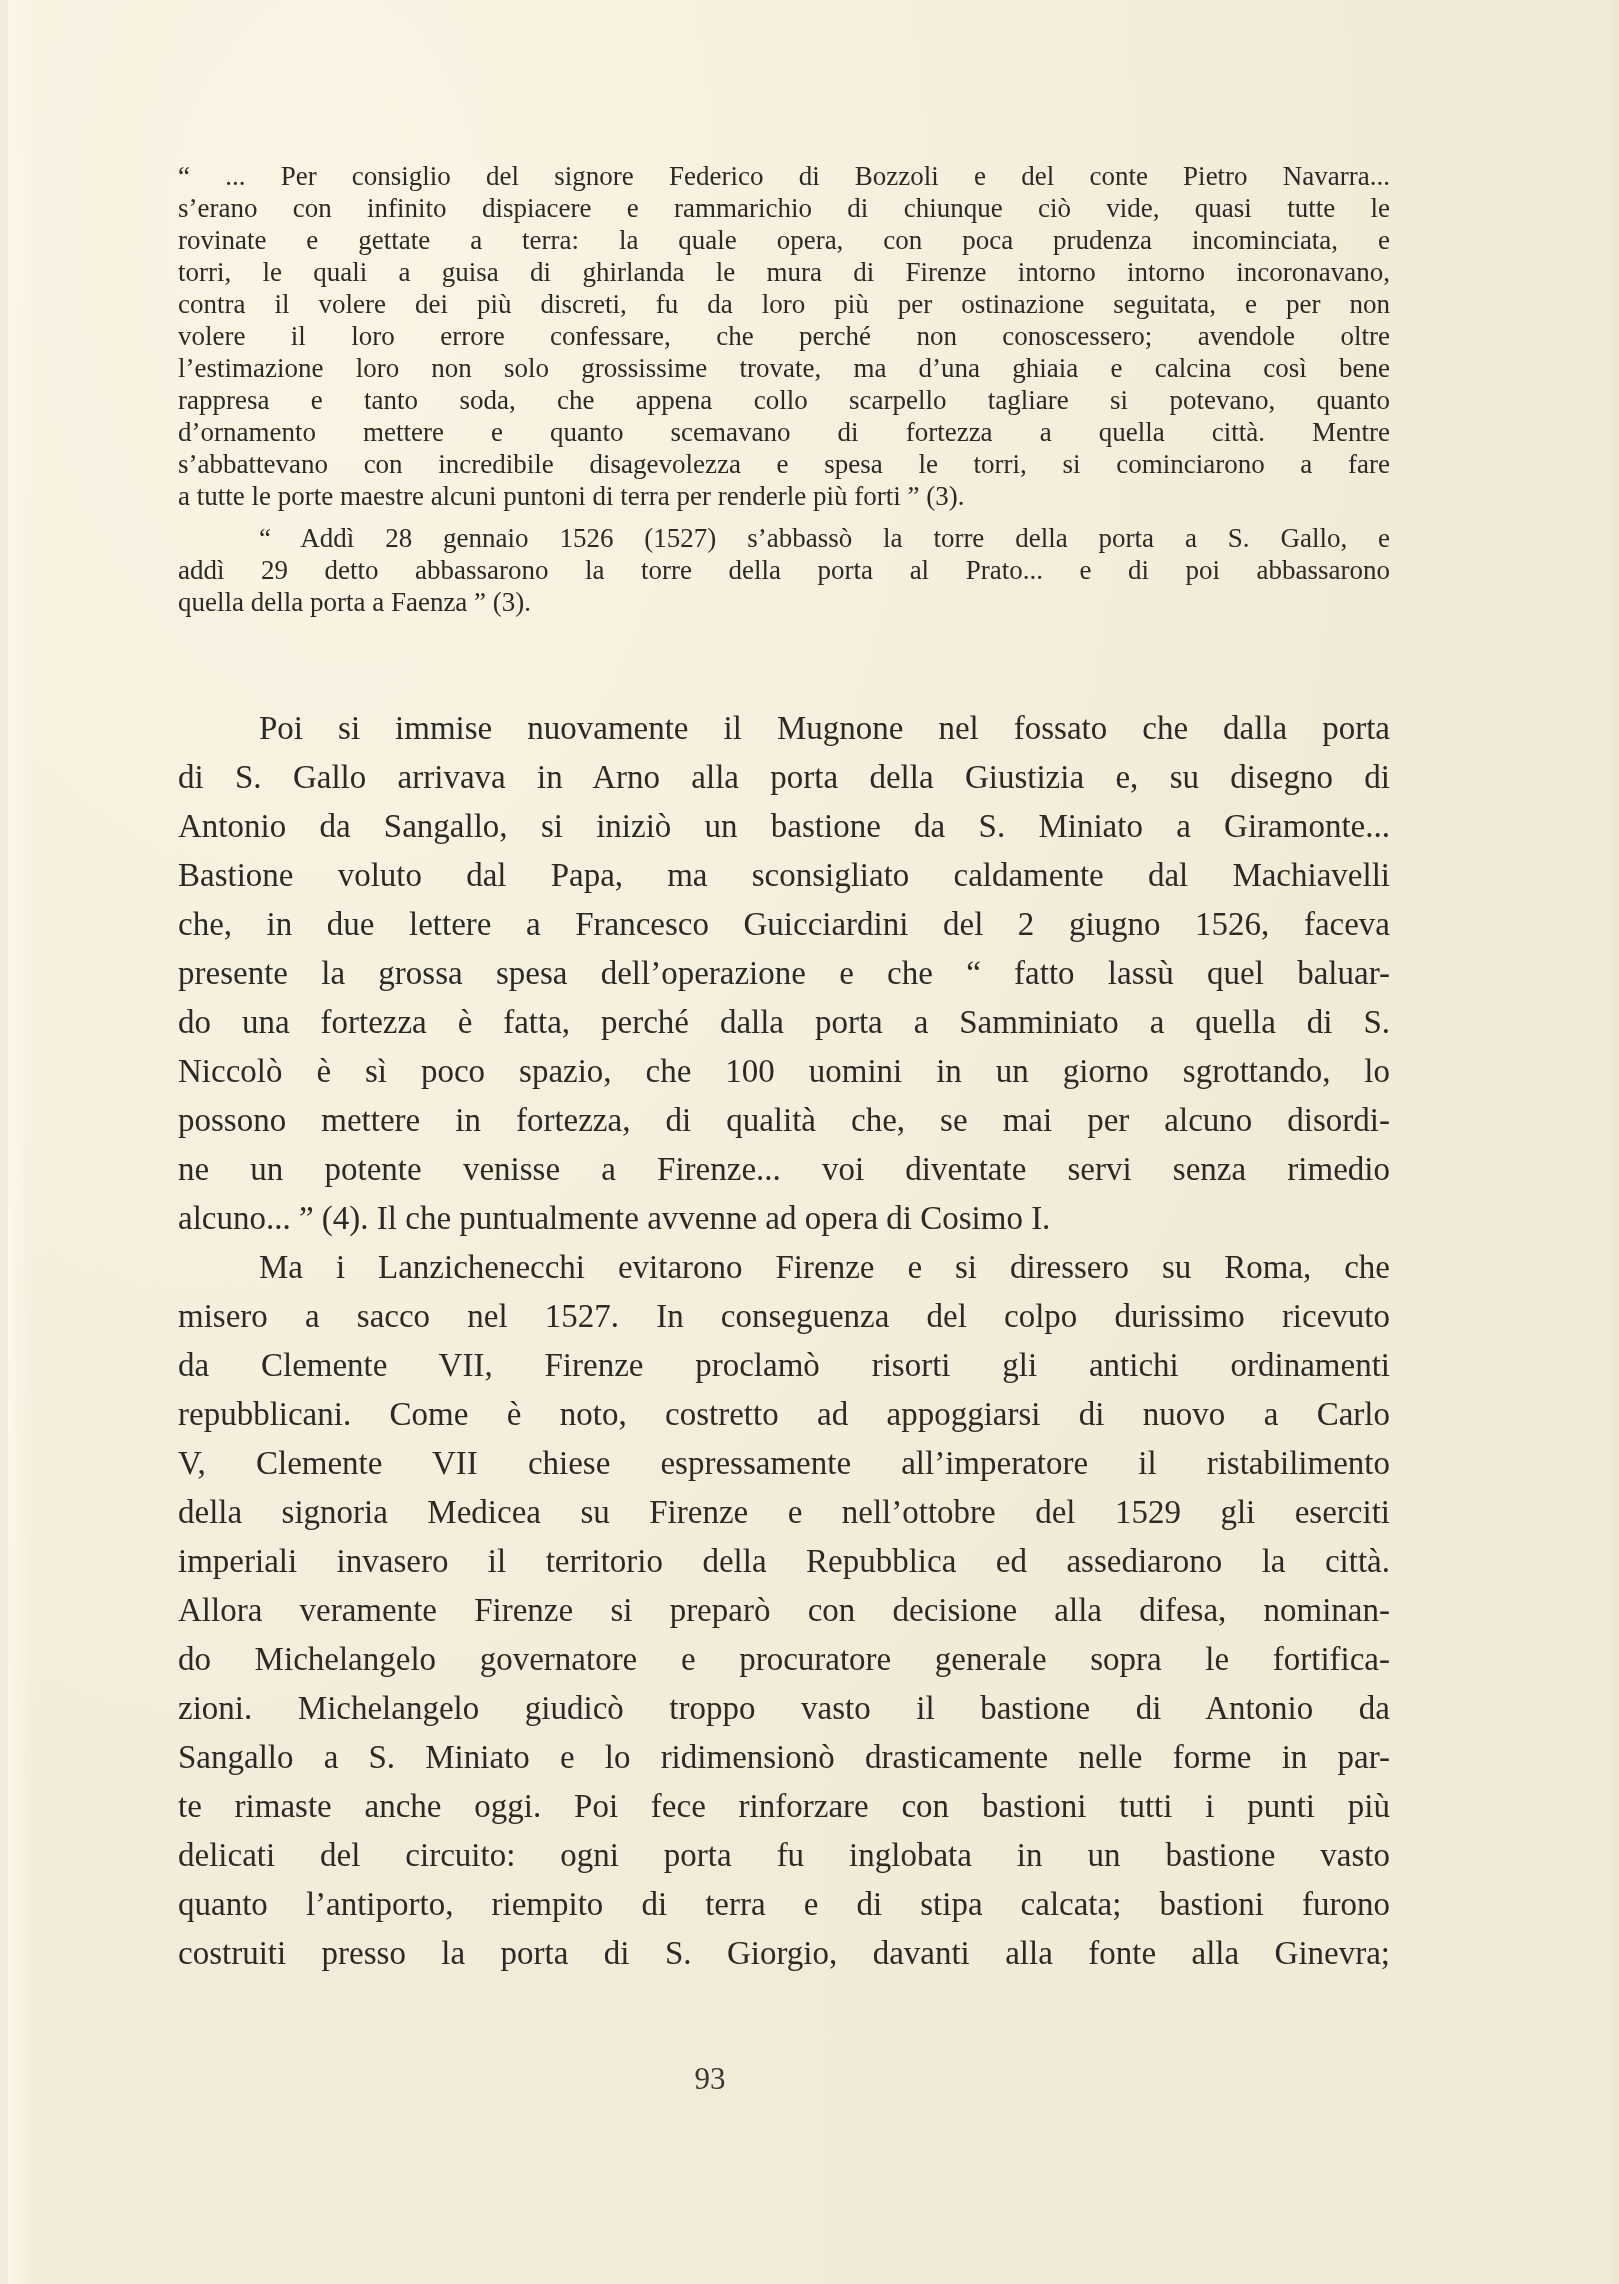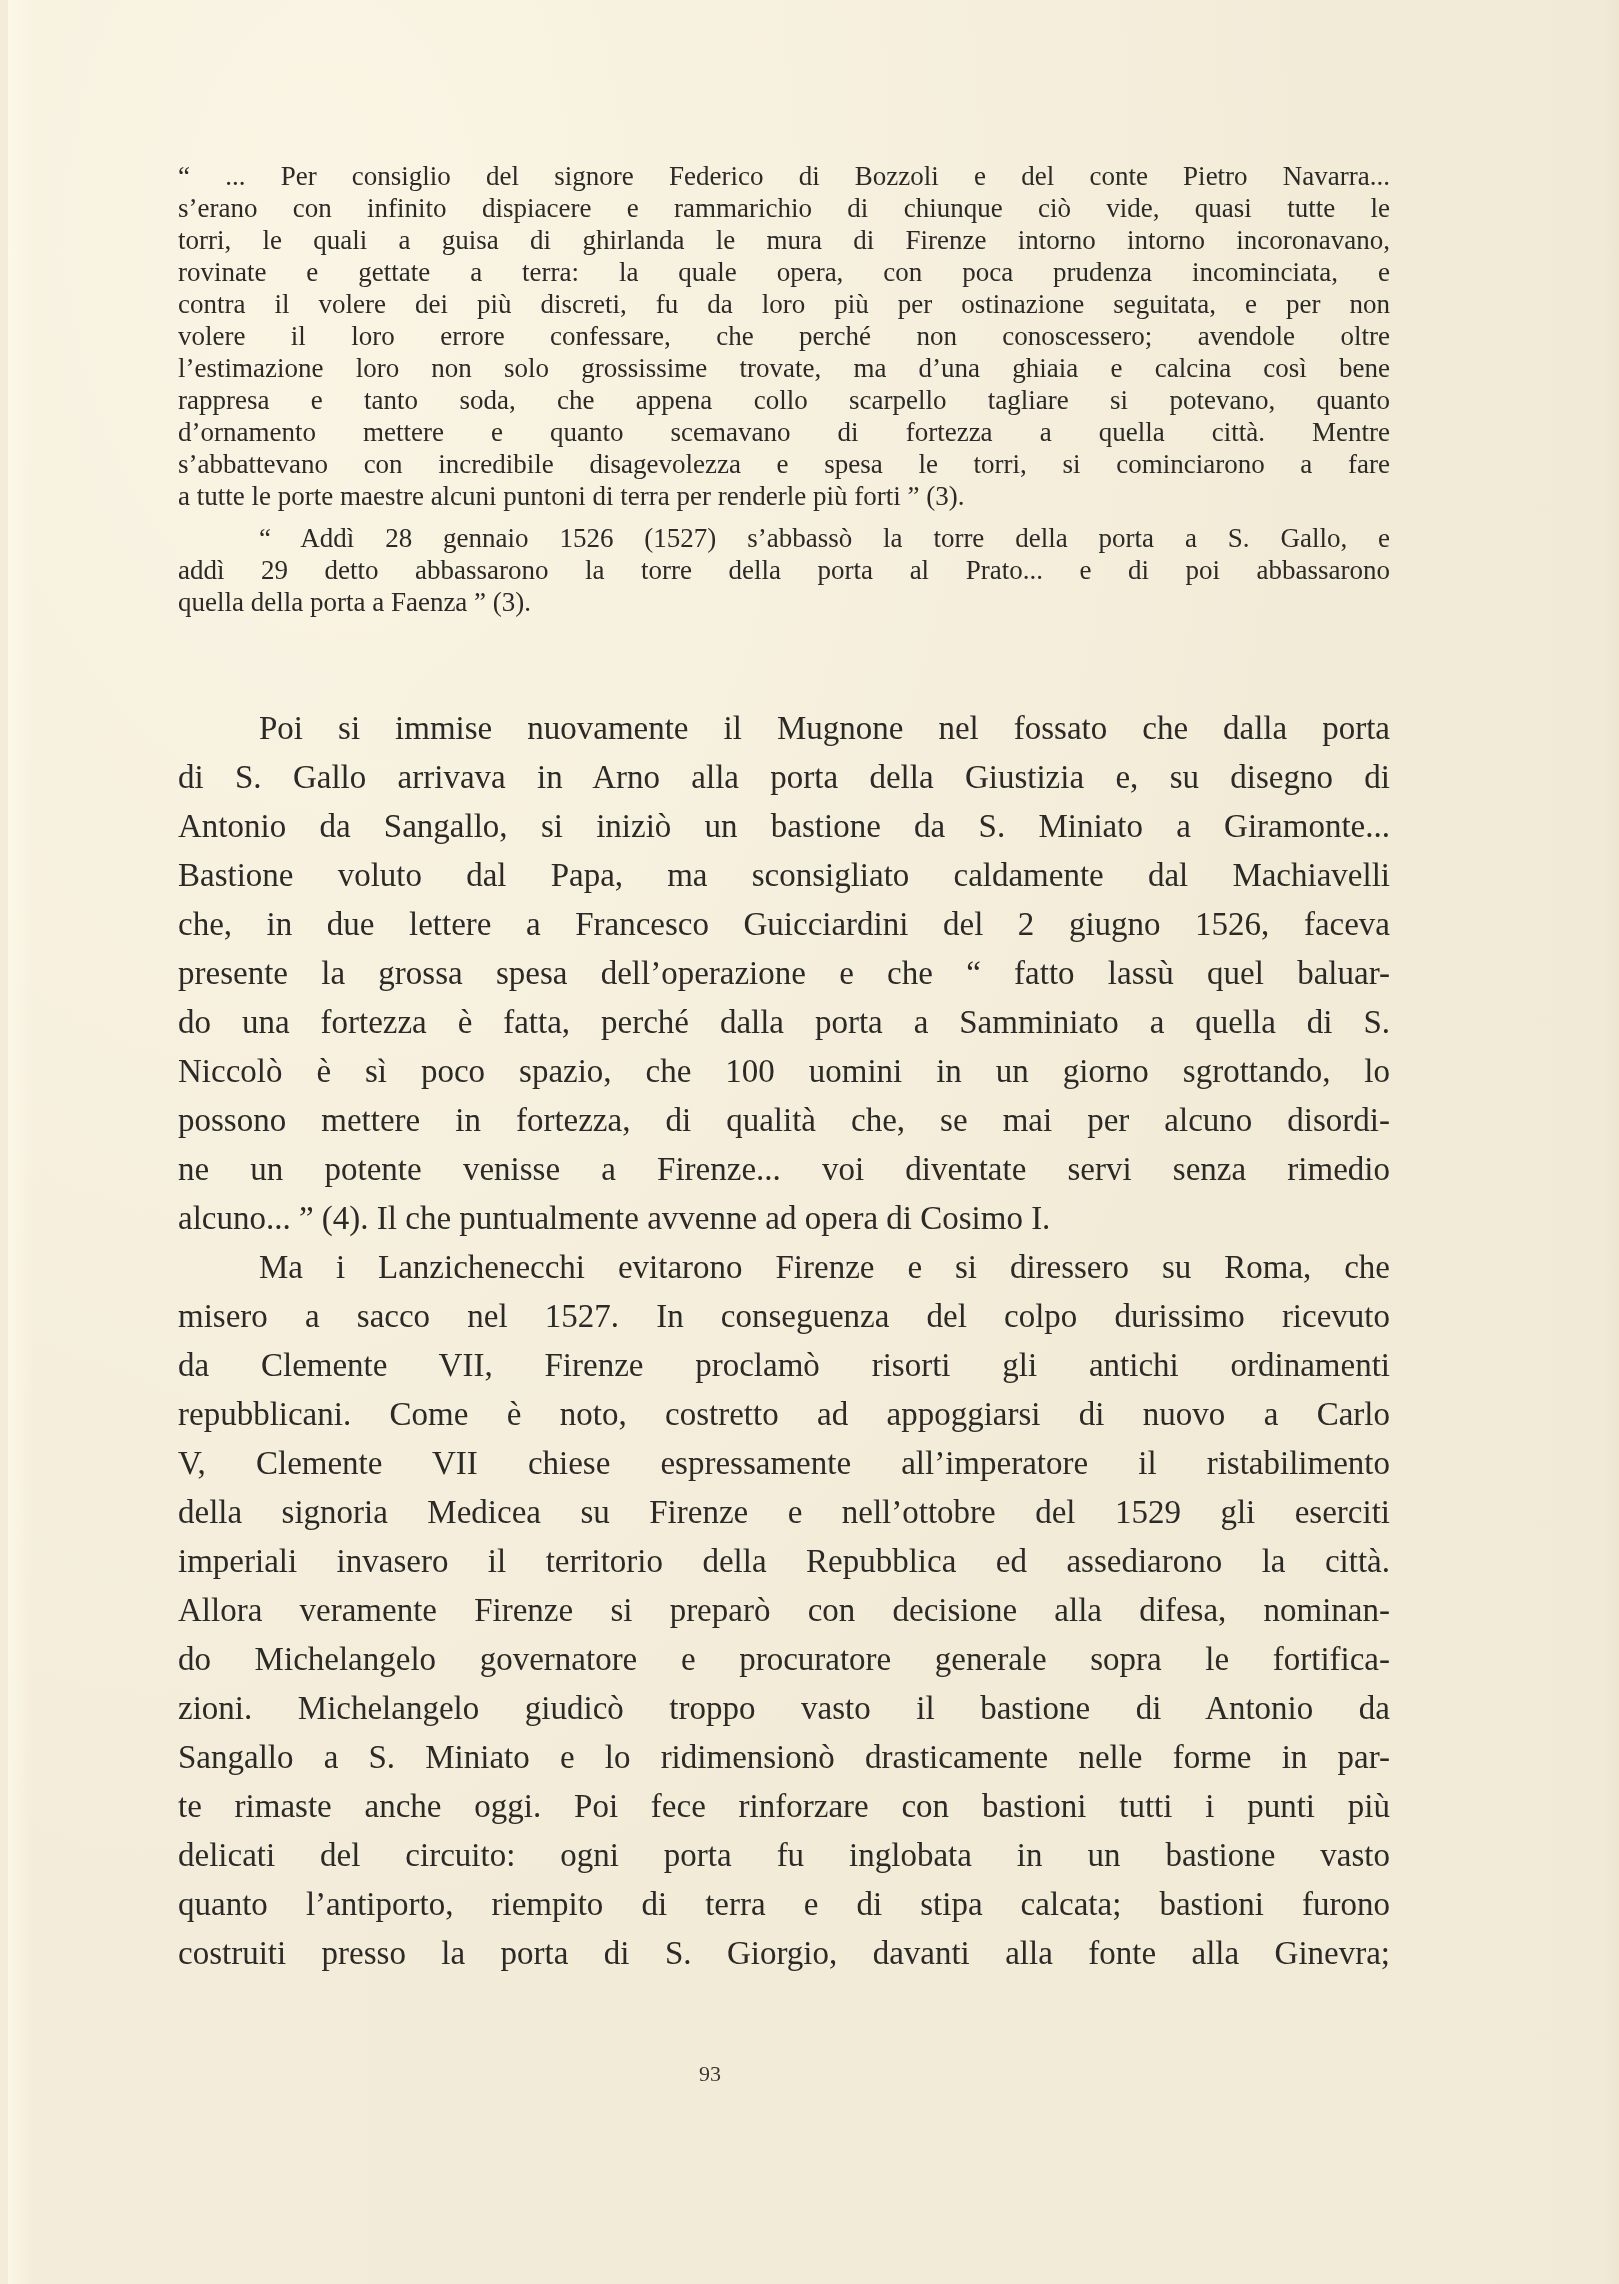--- a/index.html
+++ b/index.html
@@ -45,36 +45,36 @@
       line-height: 49px;
     }
     .body-block .para + .para { margin-top: 0; }
     .quote-block .para2 { margin-top: 10px; }
     .page-number {
       position: absolute;
       top: 2061px;
       left: 0;
       width: 1404px;
       text-align: center;
-      font-size: 22px;
+      font-size: 31px;
       color: #3a3732;
     }
     .para { display: block; }
   </style>
 </head>
 <body>
 
 <div class="page">
 
   <div class="text-block quote-block">
     <div class="para">
       <span class="quote-line">“ ... Per consiglio del signore Federico di Bozzoli e del conte Pietro Navarra...</span>
       <span class="quote-line">s’erano con infinito dispiacere e rammarichio di chiunque ciò vide, quasi tutte le</span>
+      <span class="quote-line">rovinate e gettate a terra: la quale opera, con poca prudenza incominciata, e</span>
       <span class="quote-line">torri, le quali a guisa di ghirlanda le mura di Firenze intorno intorno incoronavano,</span>
-      <span class="quote-line">rovinate e gettate a terra: la quale opera, con poca prudenza incominciata, e</span>
       <span class="quote-line">contra il volere dei più discreti, fu da loro più per ostinazione seguitata, e per non</span>
       <span class="quote-line">volere il loro errore confessare, che perché non conoscessero; avendole oltre</span>
       <span class="quote-line">l’estimazione loro non solo grossissime trovate, ma d’una ghiaia e calcina così bene</span>
       <span class="quote-line">rappresa e tanto soda, che appena collo scarpello tagliare si potevano, quanto</span>
       <span class="quote-line">d’ornamento mettere e quanto scemavano di fortezza a quella città. Mentre</span>
       <span class="quote-line">s’abbattevano con incredibile disagevolezza e spesa le torri, si cominciarono a fare</span>
       <span class="quote-line last">a tutte le porte maestre alcuni puntoni di terra per renderle più forti ” (3).</span>
     </div>
     <div class="para para2">
       <span class="quote-line indent">“ Addì 28 gennaio 1526 (1527) s’abbassò la torre della porta a S. Gallo, e</span>

